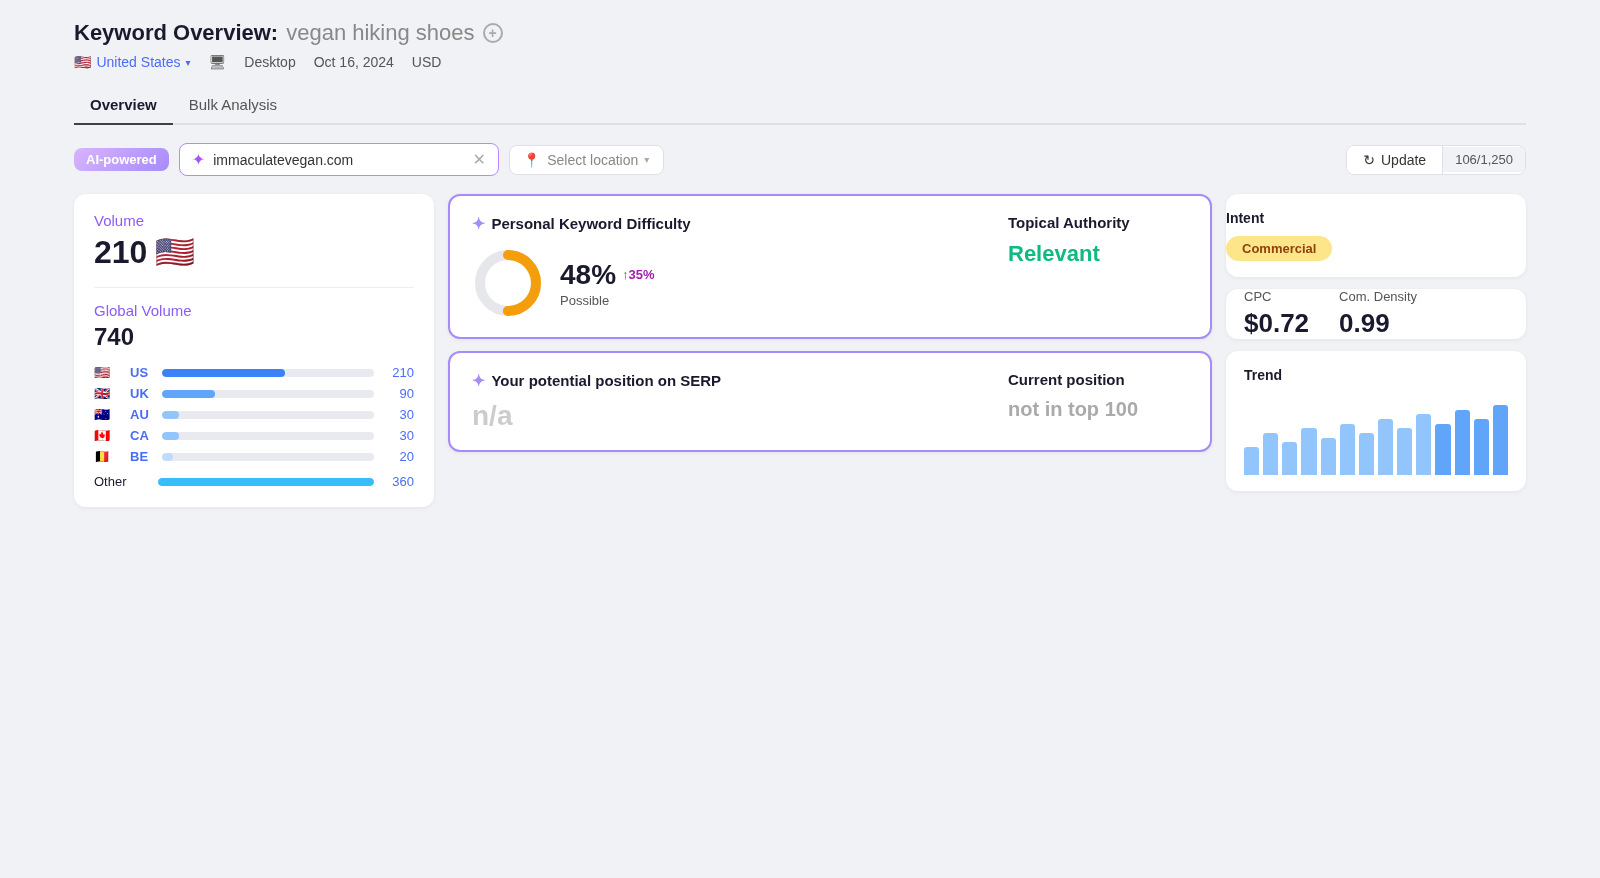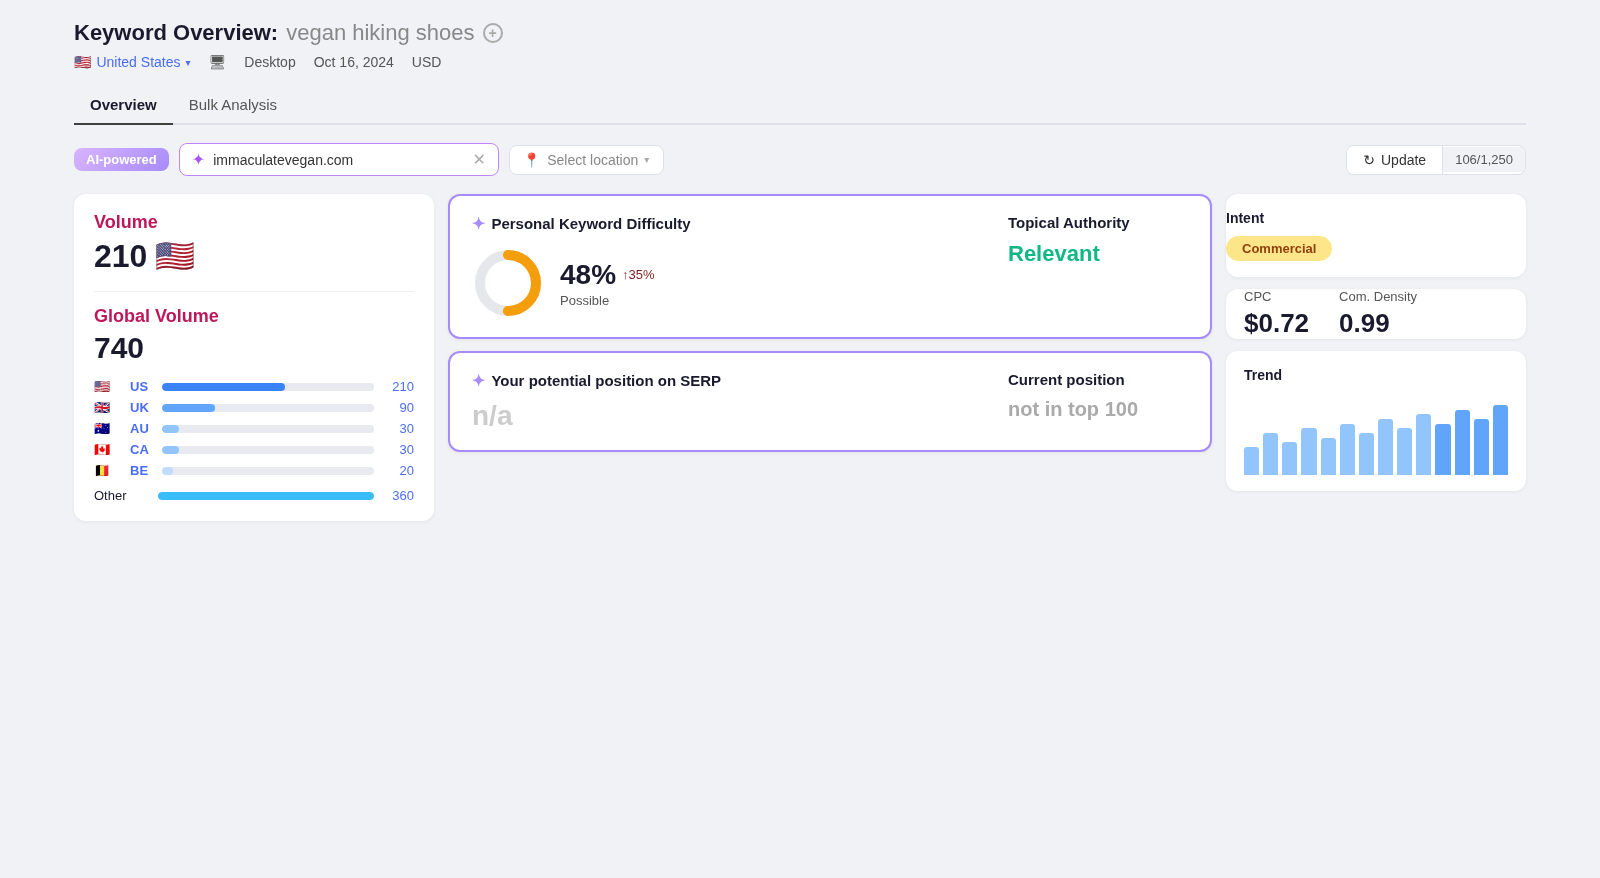--- a/index.html
+++ b/index.html
@@ -167,25 +167,25 @@
       align-items: start;
     }
     
     .card {
       background: #fff;
       border-radius: 12px;
       padding: 18px 20px;
       box-shadow: 0 1px 4px rgba(0,0,0,0.06);
     }
     .volume-section { margin-bottom: 16px; }
-    .metric-label { font-size: 18px; color: #be185d; margin-bottom: 4px; font-weight: bold; }
+    .metric-label { font-size: 15px; color: #8b5cf6; margin-bottom: 4px; }
     .metric-value { font-size: 32px; font-weight: 800; color: #1a1a2e; display: flex; align-items: center; gap: 8px; }
     .divider { border: none; border-top: 1px solid #eee; margin: 14px 0; }
     .global-volume { margin-bottom: 14px; }
-    .global-num { font-size: 30px; font-weight: 800; }
+    .global-num { font-size: 24px; font-weight: 800; }
     .country-list { display: flex; flex-direction: column; gap: 6px; margin-top: 8px; }
     .country-row {
       display: flex;
       align-items: center;
       gap: 8px;
       font-size: 13px;
     }
     .country-code {
       width: 28px;
       color: #4a6cf7;
@@ -255,22 +255,22 @@
     .pkd-percent {
       font-size: 28px;
       font-weight: 800;
       color: #1a1a2e;
       display: flex;
       align-items: center;
       gap: 6px;
     }
     .pkd-change {
       font-size: 13px;
-      color: #7f1d1d;
-      font-weight: 400;
+      color: #a21caf;
+      font-weight: 700;
       display: flex;
       align-items: center;
       gap: 2px;
     }
     .pkd-possible { font-size: 13px; color: #555; }
     .ta-section { min-width: 180px; }
     .ta-title { font-size: 15px; font-weight: 600; color: #1a1a2e; margin-bottom: 10px; }
     .ta-value { font-size: 22px; font-weight: 800; color: #10b981; }
     .ai-note {
       font-size: 13px;

